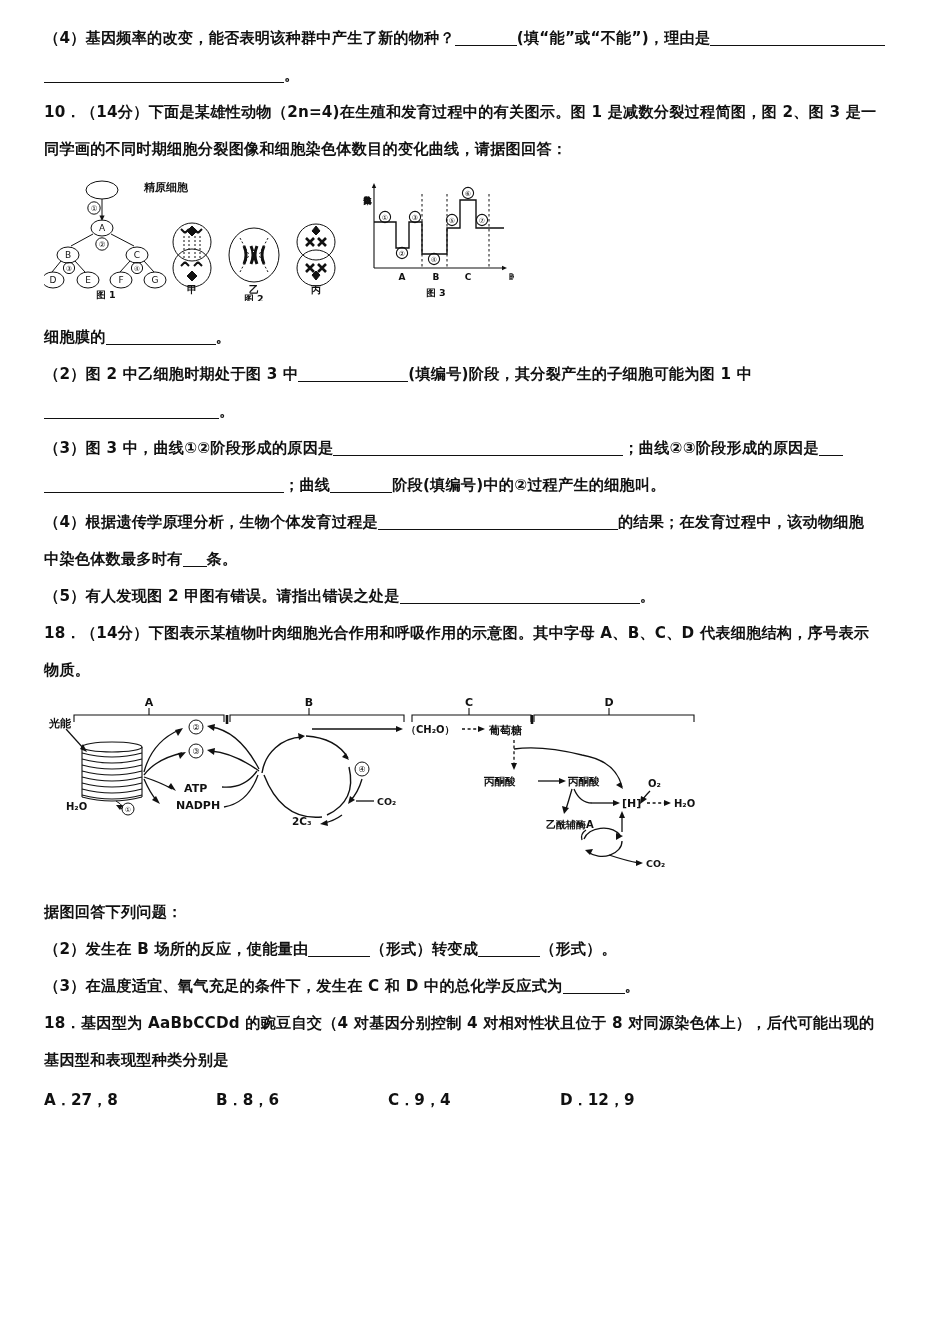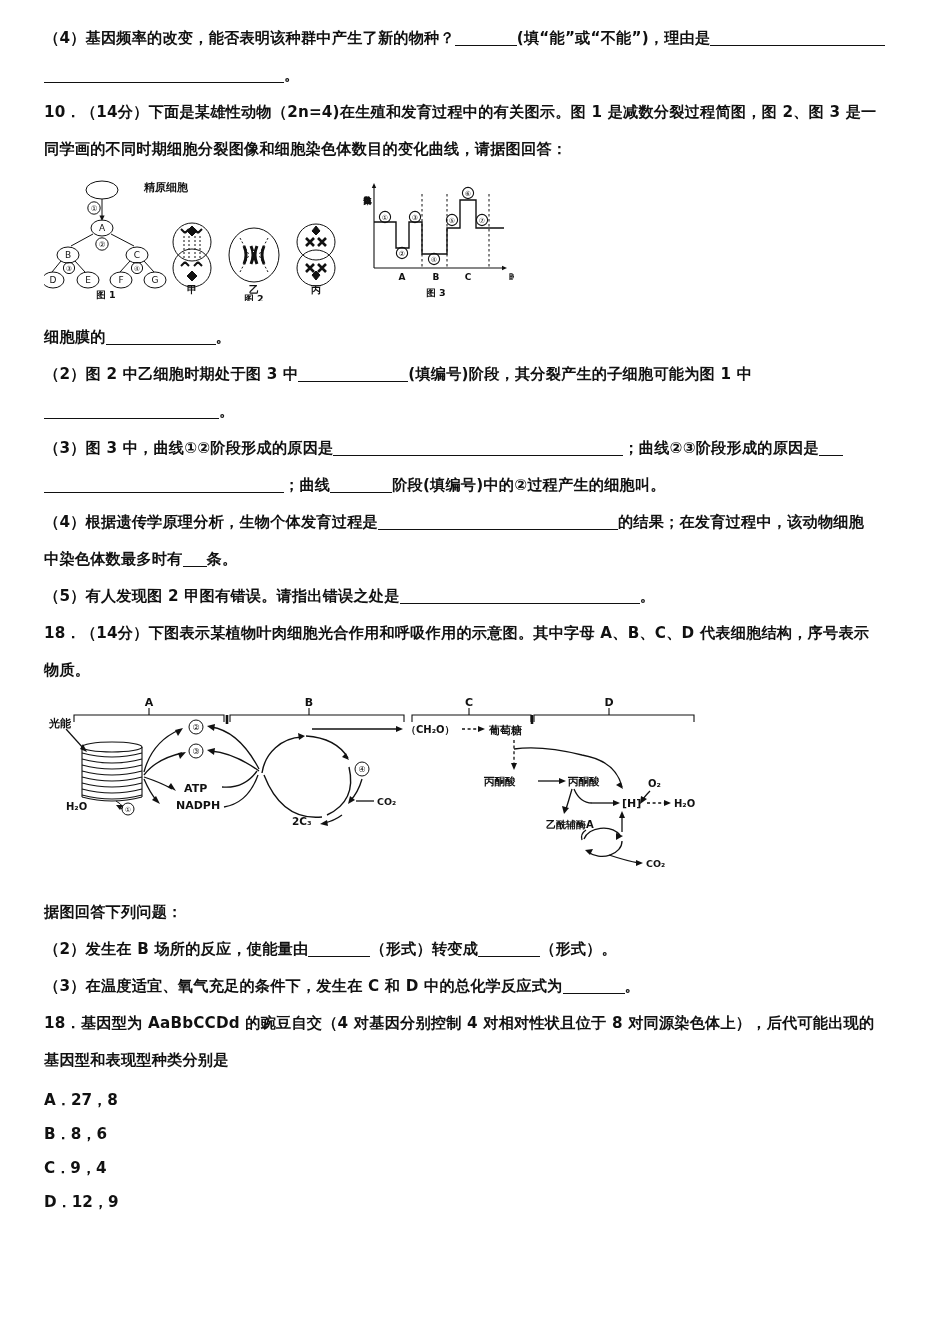--- a/index.html
+++ b/index.html
@@ -40,21 +40,20 @@
 
   .q-num { font-weight: 700; }
 
   .opts {
     display: flex;
     padding: 0 44px;
     font-size: 15.2px;
     font-weight: 700;
     line-height: 34px;
     margin-top: 4px;
-    flex-direction: column;
   }
   .opt { width: 172px; }
 
   .figblock { position: relative; }
 
   .fig-svg-wrap { padding-left: 44px; }
 
   .spacer-8  { height: 8px; }
   .spacer-14 { height: 14px; }
   .spacer-20 { height: 20px; }

